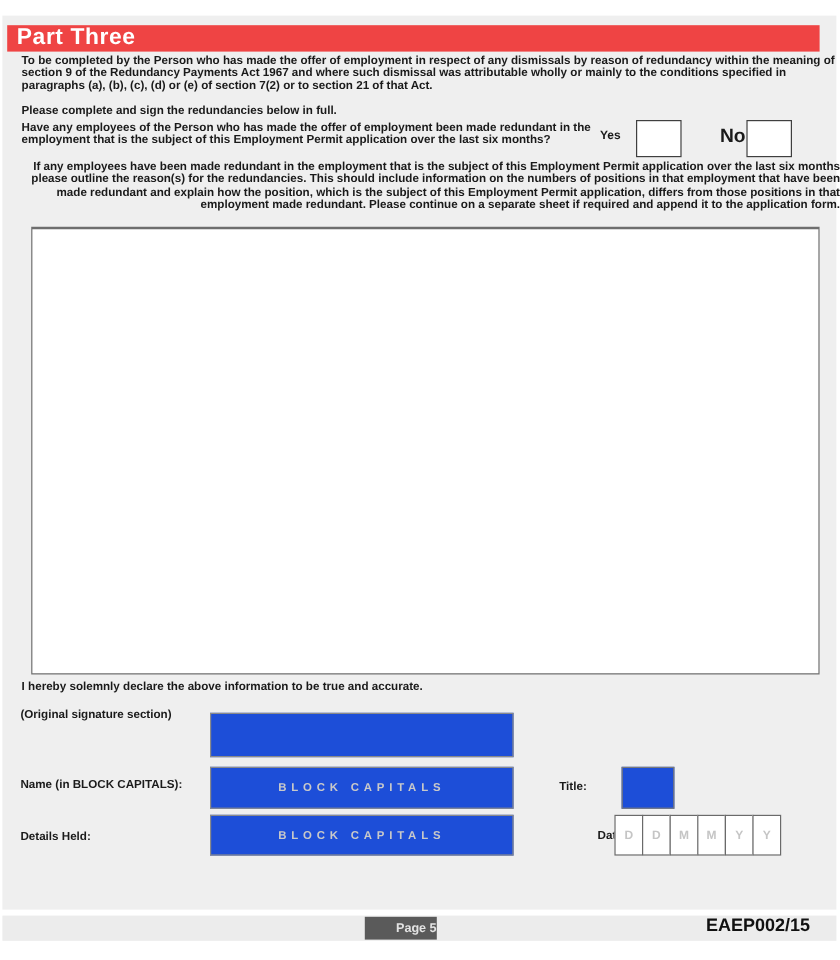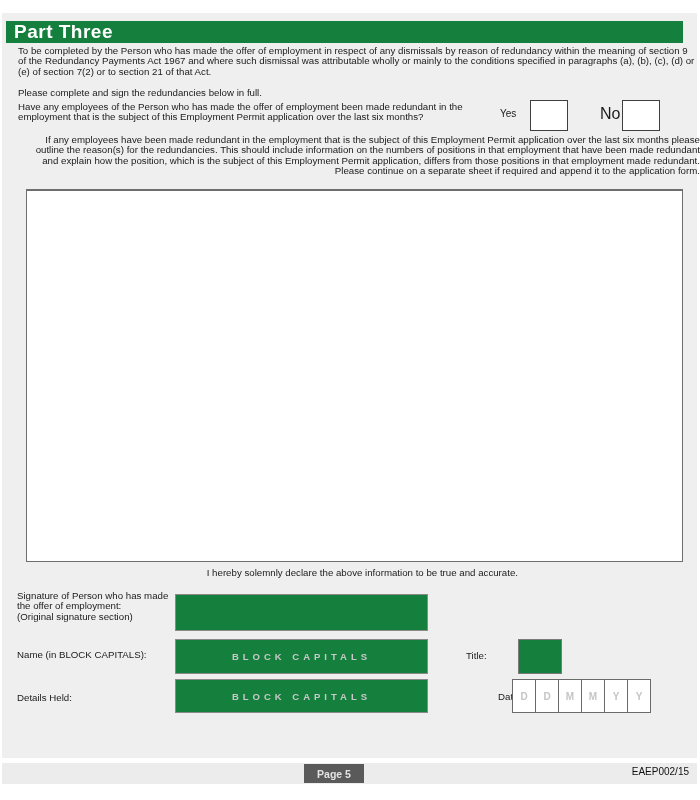--- a/index.html
+++ b/index.html
@@ -5,32 +5,32 @@
   * { margin:0; padding:0; box-sizing:border-box; }
   html, body {
     width:700px; height:800px;
     background:#ffffff;
     font-family:"Liberation Sans", sans-serif;
     position:relative;
     overflow:hidden;
   }
   .abs { position:absolute; }
   .txt {
-    font-weight:normal;
+    font-weight:bold;
     color:#1a1a1a;
     font-size:9.7px;
     line-height:10.4px;
   }
   .page-bg {
     left:2px; top:13px; width:695px; height:745px;
     background:#efefef;
   }
   .header-bar {
     left:6px; top:21px; width:677px; height:22px;
-    background:#15803d;
+    background:#ef4444;
   }
   .header-part {
     position:absolute; left:8px; top:0;
     color:#ffffff; font-weight:bold; font-size:19px; line-height:22px;
     letter-spacing:0.5px;
   }
   .header-title {
     position:absolute; left:205px; top:0;
     color:#ffffff; font-weight:bold; font-size:19px; line-height:22px;
     letter-spacing:0.5px;
@@ -46,24 +46,24 @@
     width:38px; height:31px;
   }
   .yes-box { left:530px; top:100px; }
   .no-box  { left:622px; top:100px; }
   .p-reasons { left:18px; top:135px; width:682px;text-align:right; }
   .big-box {
     left:26px; top:189px; width:657px; height:373px;
     background:#ffffff;
     border:1px solid #6e6e6e; border-top-width:2px;
   }
-  .p-decl { left:18px; top:568px; width:500px;text-align:right; }
+  .p-decl { left:18px; top:568px; width:500px; }
   .sig-label { left:17px; top:591px; width:160px; }
   .field-box {
-    background:#15803d;
+    background:#1d4ed8;
     border:1px solid #8a8a8a;
   }
   .sig-box  { left:175px; top:594px; width:253px; height:37px; }
   .name-label { left:17px; top:650px; }
   .name-box { left:175px; top:639px; width:253px; height:35px; }
   .title-label { left:466px; top:651px; }
   .title-box { left:518px; top:639px; width:44px; height:35px; border-color:#7a7a7a; }
   .pos-label { left:17px; top:693px; }
   .pos-box  { left:175px; top:679px; width:253px; height:34px; }
   .date-label { left:466px; top:692px;margin-left:32px; }
@@ -88,28 +88,28 @@
   .date-cell:first-child { margin-left:0; }
   .cell-ph { color:#c5c5c5; font-weight:bold; font-size:10px; }
   .footer-band {
     left:2px; top:763px; width:695px; height:21px;
     background:#ececec;
   }
   .page-badge {
     position:absolute; left:302px; top:1px;
     width:60px; height:19px;
     background:#5a5a5a;
-    display:flex; align-items:center; justify-content:center;
+    display:flex; align-items:center; justify-content:flex-start;padding-left:26px;
   }
   .page-badge span {
     color:#e3e3e3; font-weight:bold; font-size:10.5px;
   }
   .form-code {
-    position:absolute; right:8px; top:4px;
-    font-size:10px; color:#111111;
+    position:absolute; right:22px; top:4px;
+    font-size:15px; color:#111111;
   }
 </style>
 </head>
 <body>
 
 <div class="abs page-bg"></div>
 
 <div class="abs header-bar">
   <span class="header-part">Part Three</span>
 </div>
@@ -124,21 +124,20 @@
 <span class="abs txt no-label">No</span>
 <div class="abs chk no-box"></div>
 
 <div class="abs txt p-reasons">If any employees have been made redundant in the employment that is the subject of this Employment Permit application over the last six months please outline the reason(s) for the redundancies.  This should include information on the numbers of positions in that employment that have been made redundant and explain how the position, which is the subject of this Employment Permit application, differs from those positions in that employment made redundant.  Please continue on a separate sheet if required and append it to the application form.</div>
 
 <div class="abs big-box"></div>
 
 <div class="abs txt p-decl">I hereby solemnly declare the above information to be true and accurate.</div>
 
 <div class="abs sig-label">
-  <div class="txt">Signature of Person who has made the offer of employment:</div>
   <div class="txt">(Original signature section)</div>
 </div>
 <div class="abs field-box sig-box"></div>
 
 <div class="abs txt name-label">Name (in BLOCK CAPITALS):</div>
 <div class="abs field-box box-input name-box">
   <span class="placeholder">BLOCK CAPITALS</span>
 </div>
 <div class="abs txt title-label">Title:</div>
 <div class="abs field-box title-box"></div>

